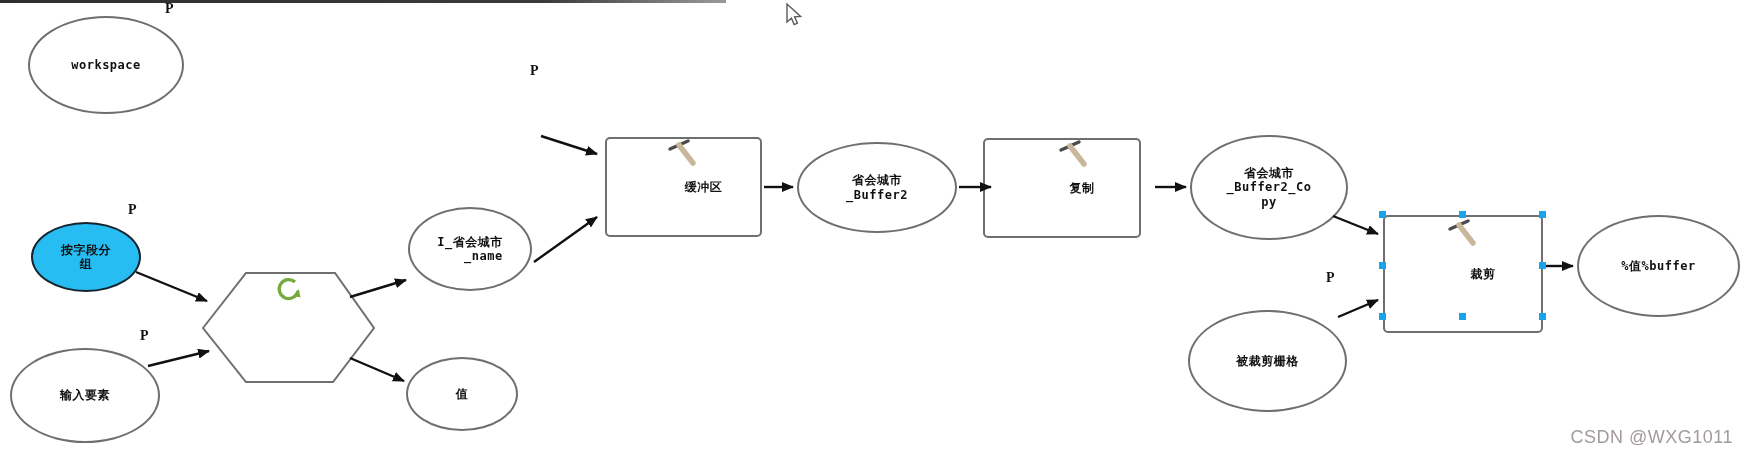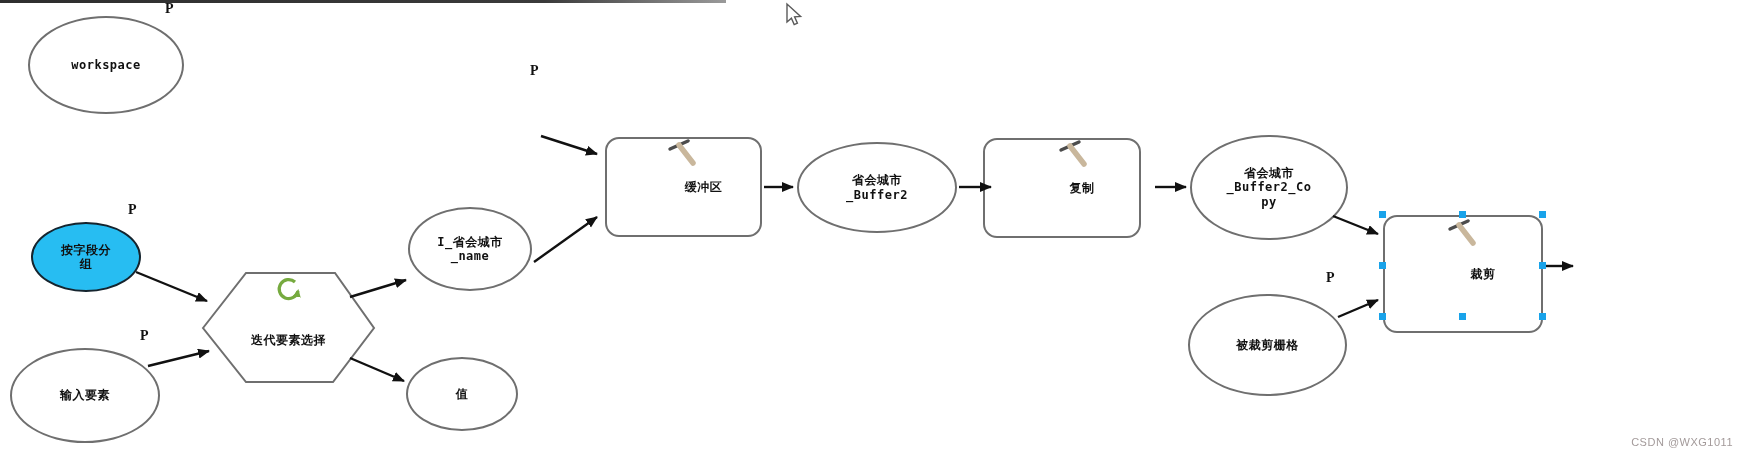--- a/index.html
+++ b/index.html
@@ -9,36 +9,36 @@
   }
   .layer{position:absolute;left:0;top:0;width:1741px;height:454px;}
   svg.layer{pointer-events:none;}
   
   .topline{position:absolute;left:0;top:0;width:726px;height:3px;
     background:linear-gradient(to right,#2e2e2e 0%,#3a3a3a 75%,#9a9a9a 100%);}
   
   .node{position:absolute;display:flex;align-items:center;justify-content:center;
     box-sizing:border-box;text-align:center;}
   .ellipse{border:2px solid #6f6f6f;border-radius:50%;background:#ffffff;}
-  .toolrect{border:2px solid #6f6f6f;border-radius:14px;background:#ffffff;padding-left:40px;}
+  .toolrect{border:2px solid #6f6f6f;border-radius:5px;background:#ffffff;padding-left:40px;}
   .data-label{
     font-family:"DejaVu Sans Mono","DejaVu Serif",monospace;
     font-weight:bold;font-size:12px;line-height:1.2;color:#111;
     white-space:pre-line;letter-spacing:0.5px;
   }
   .blue-ellipse{background:#27bdf2;border:2px solid #15242e;}
   .iter-label{position:absolute;text-align:center;}
   .param{
     position:absolute;font-family:"Liberation Serif","DejaVu Serif",serif;
     font-weight:bold;font-size:14px;color:#111;
   }
   .handle{position:absolute;width:7px;height:7px;background:#19a3ea;}
   .watermark{
     position:absolute;right:8px;bottom:6px;
-    font-size:11px;color:#a39a9a;letter-spacing:0.5px;
+    font-size:18px;color:#a39a9a;letter-spacing:0.5px;
   }
 </style>
 </head>
 <body>
 
 <div class="canvas">
 
   <div class="topline"></div>
 
   <svg class="layer" viewBox="0 0 1741 454">
@@ -51,25 +51,22 @@
 
   <div class="node ellipse blue-ellipse" style="left:31px;top:222px;width:110px;height:70px;">
     <span class="data-label">按字段分
 组</span>
   </div>
 
   <div class="node ellipse" style="left:10px;top:348px;width:150px;height:95px;">
     <span class="data-label">输入要素</span>
   </div>
 
-  <div class="iter-label data-label" style="left:216px;top:319px;width:145px;">
-    <span>迭代要素选择</span>
-  </div>
 
-  <div class="node ellipse" style="left:408px;top:207px;width:124px;height:84px;">
+  <div class="node ellipse" style="left:408px;top:207px;width:124px;height:84px;text-align:right;">
     <span class="data-label">I_省会城市
 _name</span>
   </div>
 
   <div class="node ellipse" style="left:406px;top:357px;width:112px;height:74px;">
     <span class="data-label">值</span>
   </div>
 
 
   <div class="node toolrect" style="left:605px;top:137px;width:157px;height:100px;">
@@ -88,24 +85,27 @@
   <div class="node ellipse" style="left:1190px;top:135px;width:158px;height:105px;">
     <span class="data-label">省会城市
 _Buffer2_Co
 py</span>
   </div>
 
   <div class="node toolrect" style="left:1383px;top:215px;width:160px;height:118px;">
     <span class="data-label">裁剪</span>
   </div>
 
-  <div class="node ellipse" style="left:1188px;top:294px;width:159px;height:102px;">
+  <div class="node ellipse" style="left:1188px;top:310px;width:159px;height:102px;">
     <span class="data-label">被裁剪栅格</span>
   </div>
 
+  <div class="node ellipse" style="left:1577px;top:215px;width:163px;height:102px;">
+    <span class="data-label">%值%buffer</span>
+  </div>
 
   <span class="param" style="left:165px;top:1px;">P</span>
   <span class="param" style="left:128px;top:202px;">P</span>
   <span class="param" style="left:140px;top:328px;">P</span>
   <span class="param" style="left:530px;top:63px;">P</span>
   <span class="param" style="left:1326px;top:270px;">P</span>
 
   <svg class="layer" viewBox="0 0 1741 454">
     <defs>
       <marker id="ah" markerUnits="userSpaceOnUse" markerWidth="13" markerHeight="11" refX="11" refY="5" orient="auto">

